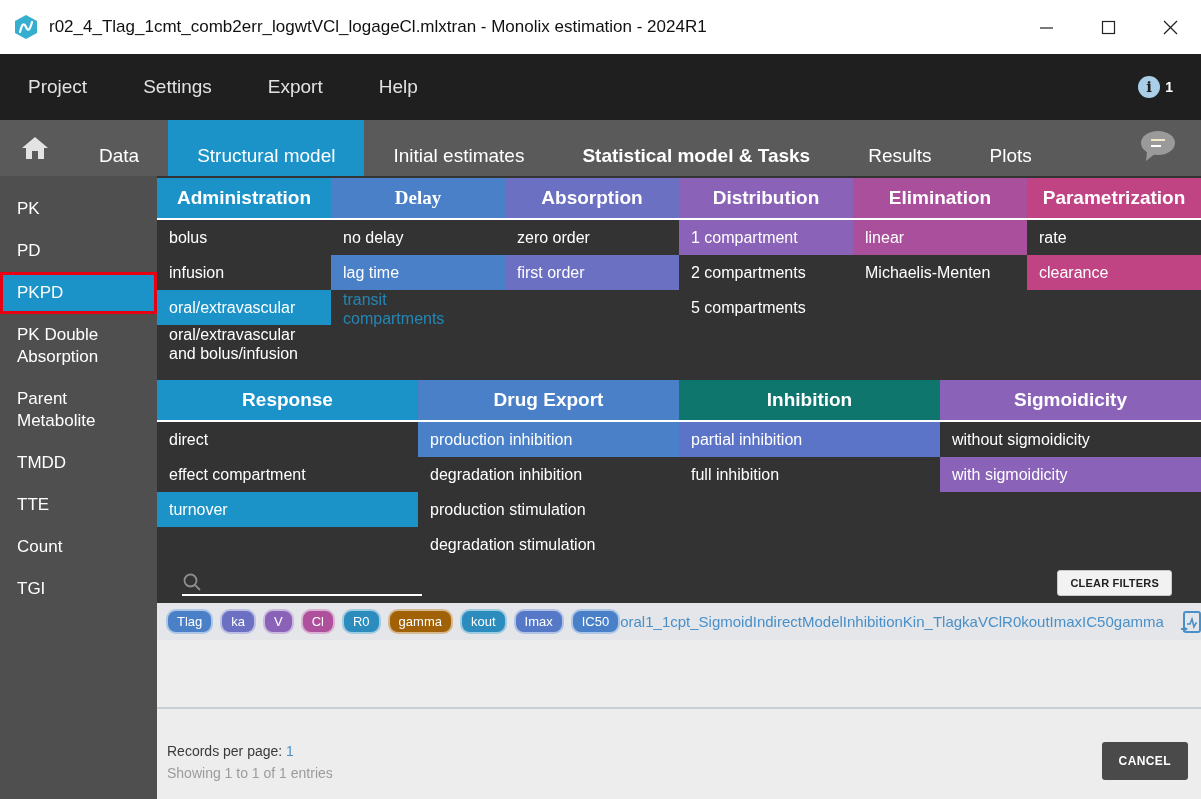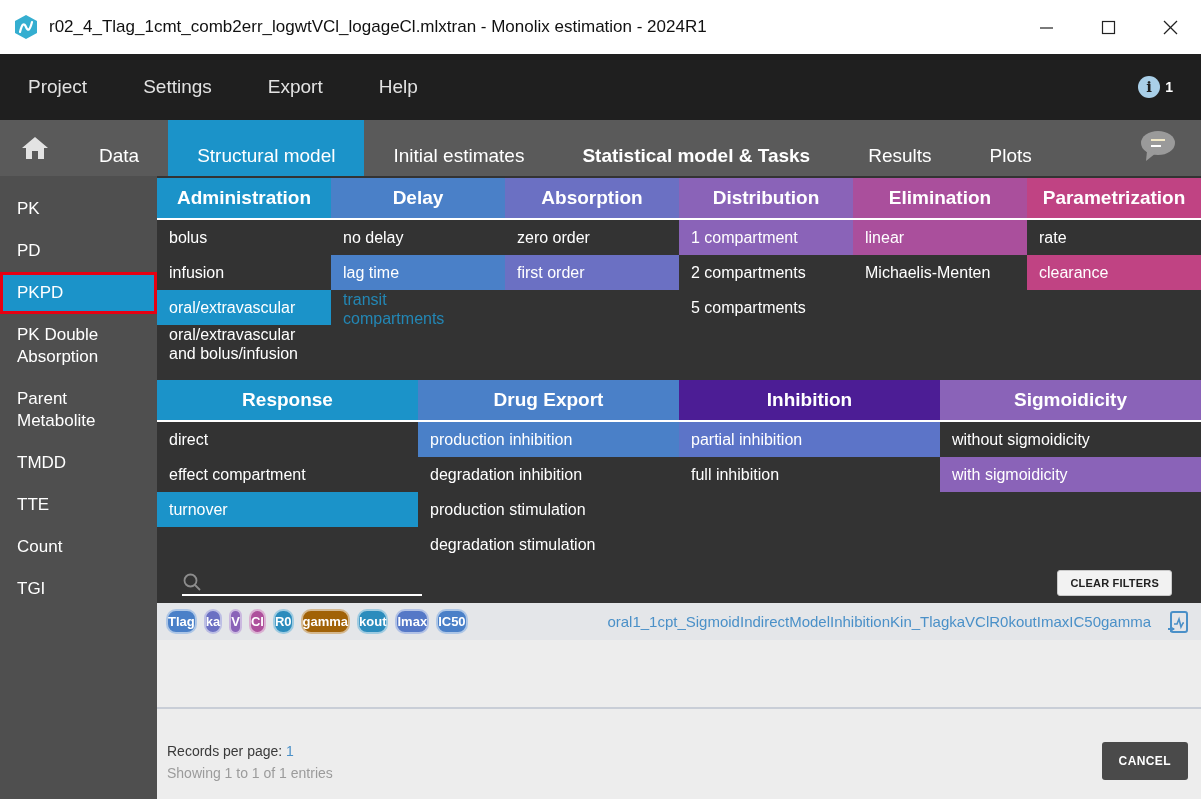--- a/index.html
+++ b/index.html
@@ -59,21 +59,21 @@
   .search-icon{margin-bottom:2px;}
   .search-input{background:transparent;border:none;outline:none;color:#fff;font-size:15px;
     width:200px;margin-left:6px;}
   .clear-filters{position:absolute;right:29px;top:8px;background:#f2f2f2;color:#222;
     border:1px solid #c9c9c9;border-radius:3px;font-size:11px;font-weight:bold;
     padding:6px 12px;letter-spacing:.2px;cursor:default;}
   
   .badge-row{position:absolute;left:0;top:427px;width:100%;height:37px;background:#e4e6e9;
     display:flex;align-items:center;}
   .badges{display:flex;align-items:center;gap:7px;margin-left:9px;}
-  .badge{color:#fff;font-weight:bold;font-size:13px;border-radius:10px;padding:3px 0;
+  .badge{color:#fff;font-weight:normal;font-size:13px;border-radius:10px;padding:3px 9px;
     border:2px solid rgba(255,255,255,.55);line-height:15px;cursor:default;}
   .model-link{margin-left:auto;color:#4a90c8;font-size:15px;white-space:nowrap;cursor:pointer;}
   .dl-icon{margin-left:16px;margin-right:12px;cursor:pointer;display:flex;}
   
   .bottom-panel{position:absolute;left:0;top:464px;width:100%;height:159px;background:#ededed;}
   .panel-divider{position:absolute;left:0;top:67px;width:100%;height:2px;background:#c9ced7;}
   .records{position:absolute;left:10px;top:103px;font-size:14px;color:#3a3a3a;}
   .records .val{color:#4a90c8;}
   .showing{position:absolute;left:10px;top:125px;font-size:14px;color:#9b9b9b;}
   .cancel-btn{position:absolute;right:13px;top:102px;background:#4a4a4a;color:#fff;
@@ -164,21 +164,21 @@
 <div class="main">
   <div id="group1" class="group group1">
       <div class="col" style="width: 174px;">
         <div class="col-header" style="background: rgb(27, 147, 201);">Administration</div>
         <div class="item">bolus</div>
         <div class="item">infusion</div>
         <div class="item selected" style="background: rgb(27, 147, 201);">oral/extravascular</div>
         <div class="item">oral/extravascular and bolus/infusion</div>
       </div>
       <div class="col" style="width: 174px;">
-        <div class="col-header" style="background: rgb(74, 128, 200);">Delay</div>
+        <div class="col-header" style="background: rgb(74, 128, 200); font-family: Liberation Serif, serif;">Delay</div>
         <div class="item">no delay</div>
         <div class="item selected" style="background: rgb(74, 128, 200);">lag time</div>
         <div class="item muted">transit compartments</div>
       </div>
       <div class="col" style="width: 174px;">
         <div class="col-header" style="background: rgb(107, 112, 195);">Absorption</div>
         <div class="item">zero order</div>
         <div class="item selected" style="background: rgb(107, 112, 195);">first order</div>
       </div>
       <div class="col" style="width: 174px;">
@@ -206,21 +206,21 @@
         <div class="item selected" style="background: rgb(27, 147, 201);">turnover</div>
       </div>
       <div class="col" style="width: 261px;">
         <div class="col-header" style="background: rgb(74, 128, 200);">Drug Export</div>
         <div class="item selected" style="background: rgb(74, 128, 200);">production inhibition</div>
         <div class="item">degradation inhibition</div>
         <div class="item">production stimulation</div>
         <div class="item">degradation stimulation</div>
       </div>
       <div class="col" style="width: 261px;">
-        <div class="col-header" style="background: #4c1d95;">Inhibition</div>
+        <div class="col-header" style="background: #0f766e;">Inhibition</div>
         <div class="item selected" style="background: rgb(92, 116, 200);">partial inhibition</div>
         <div class="item">full inhibition</div>
       </div>
       <div class="col" style="width: 261px;">
         <div class="col-header" style="background: rgb(138, 99, 184);">Sigmoidicity</div>
         <div class="item">without sigmoidicity</div>
         <div class="item selected" style="background: rgb(138, 99, 184);">with sigmoidicity</div>
       </div>
     </div>
 

